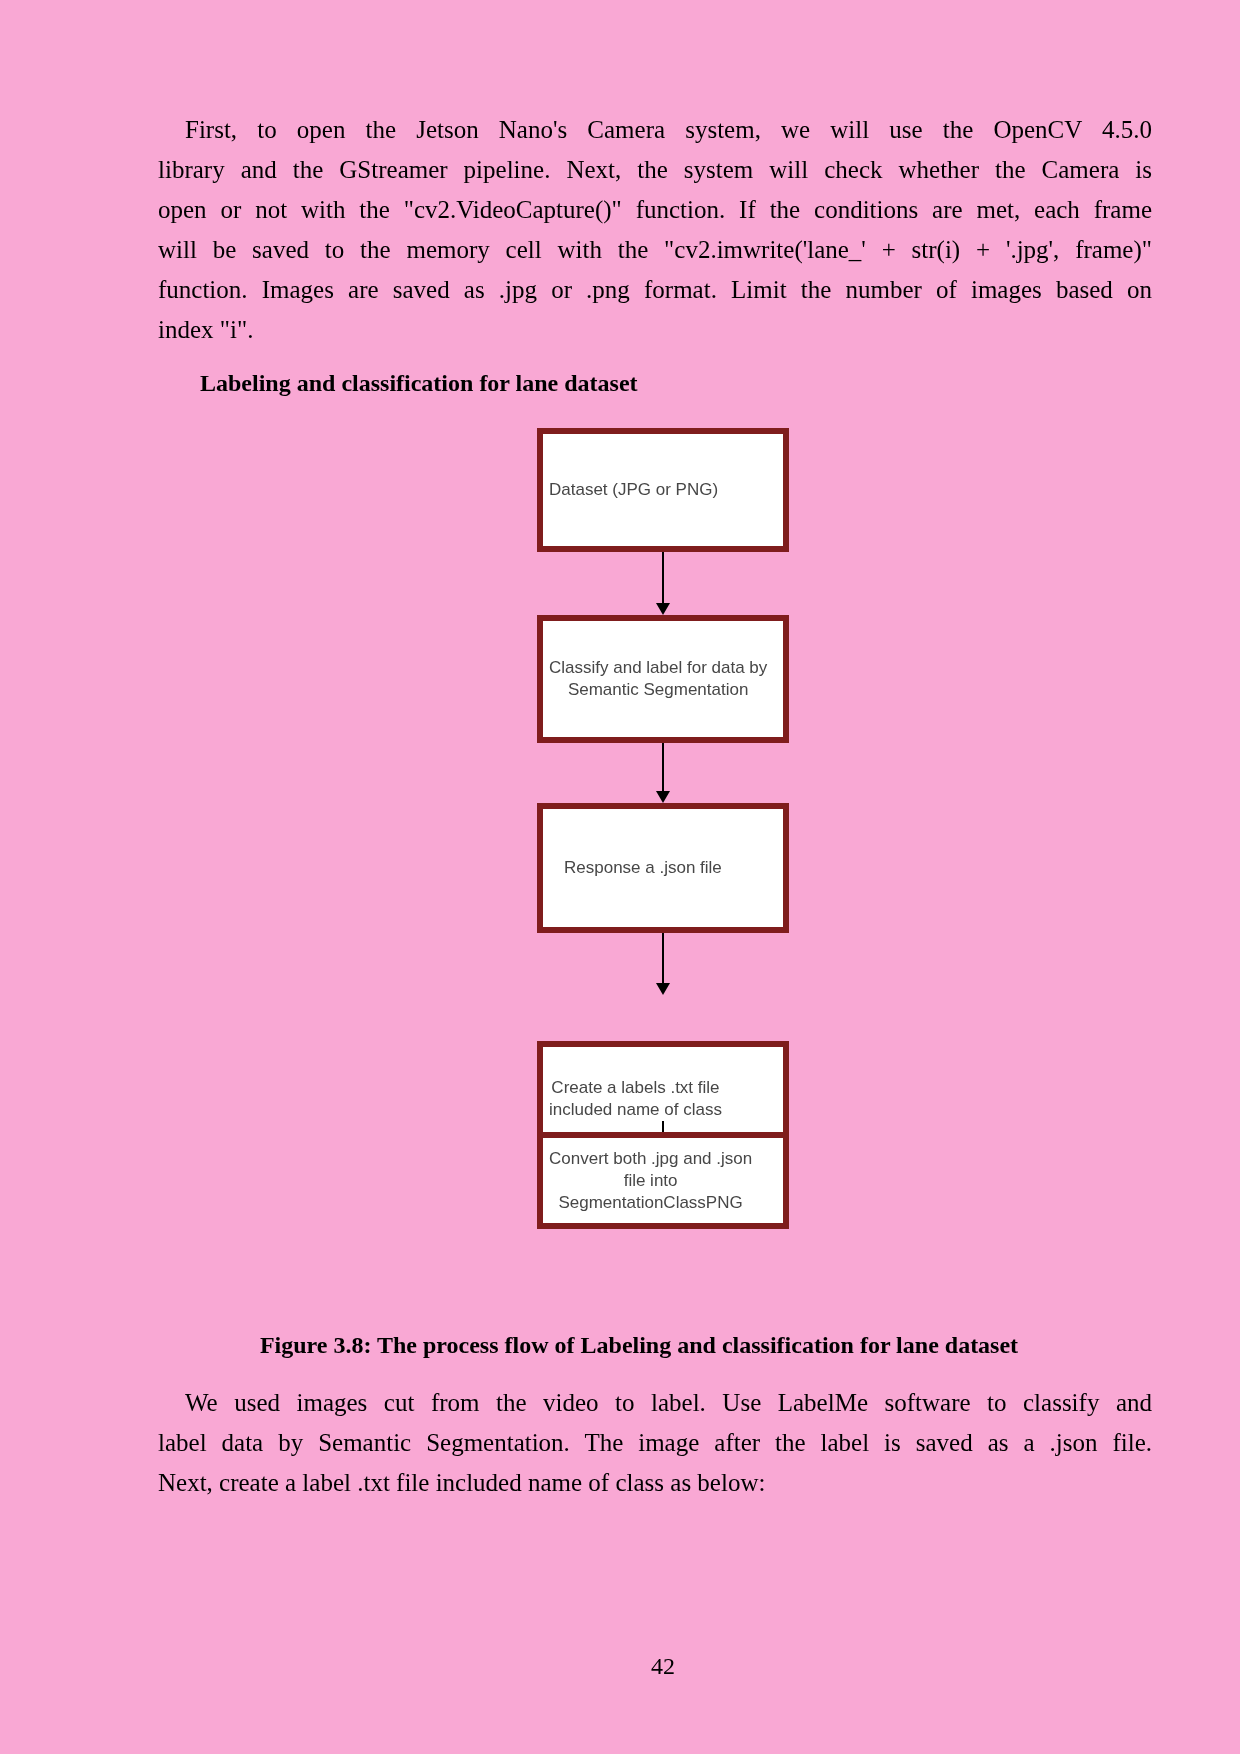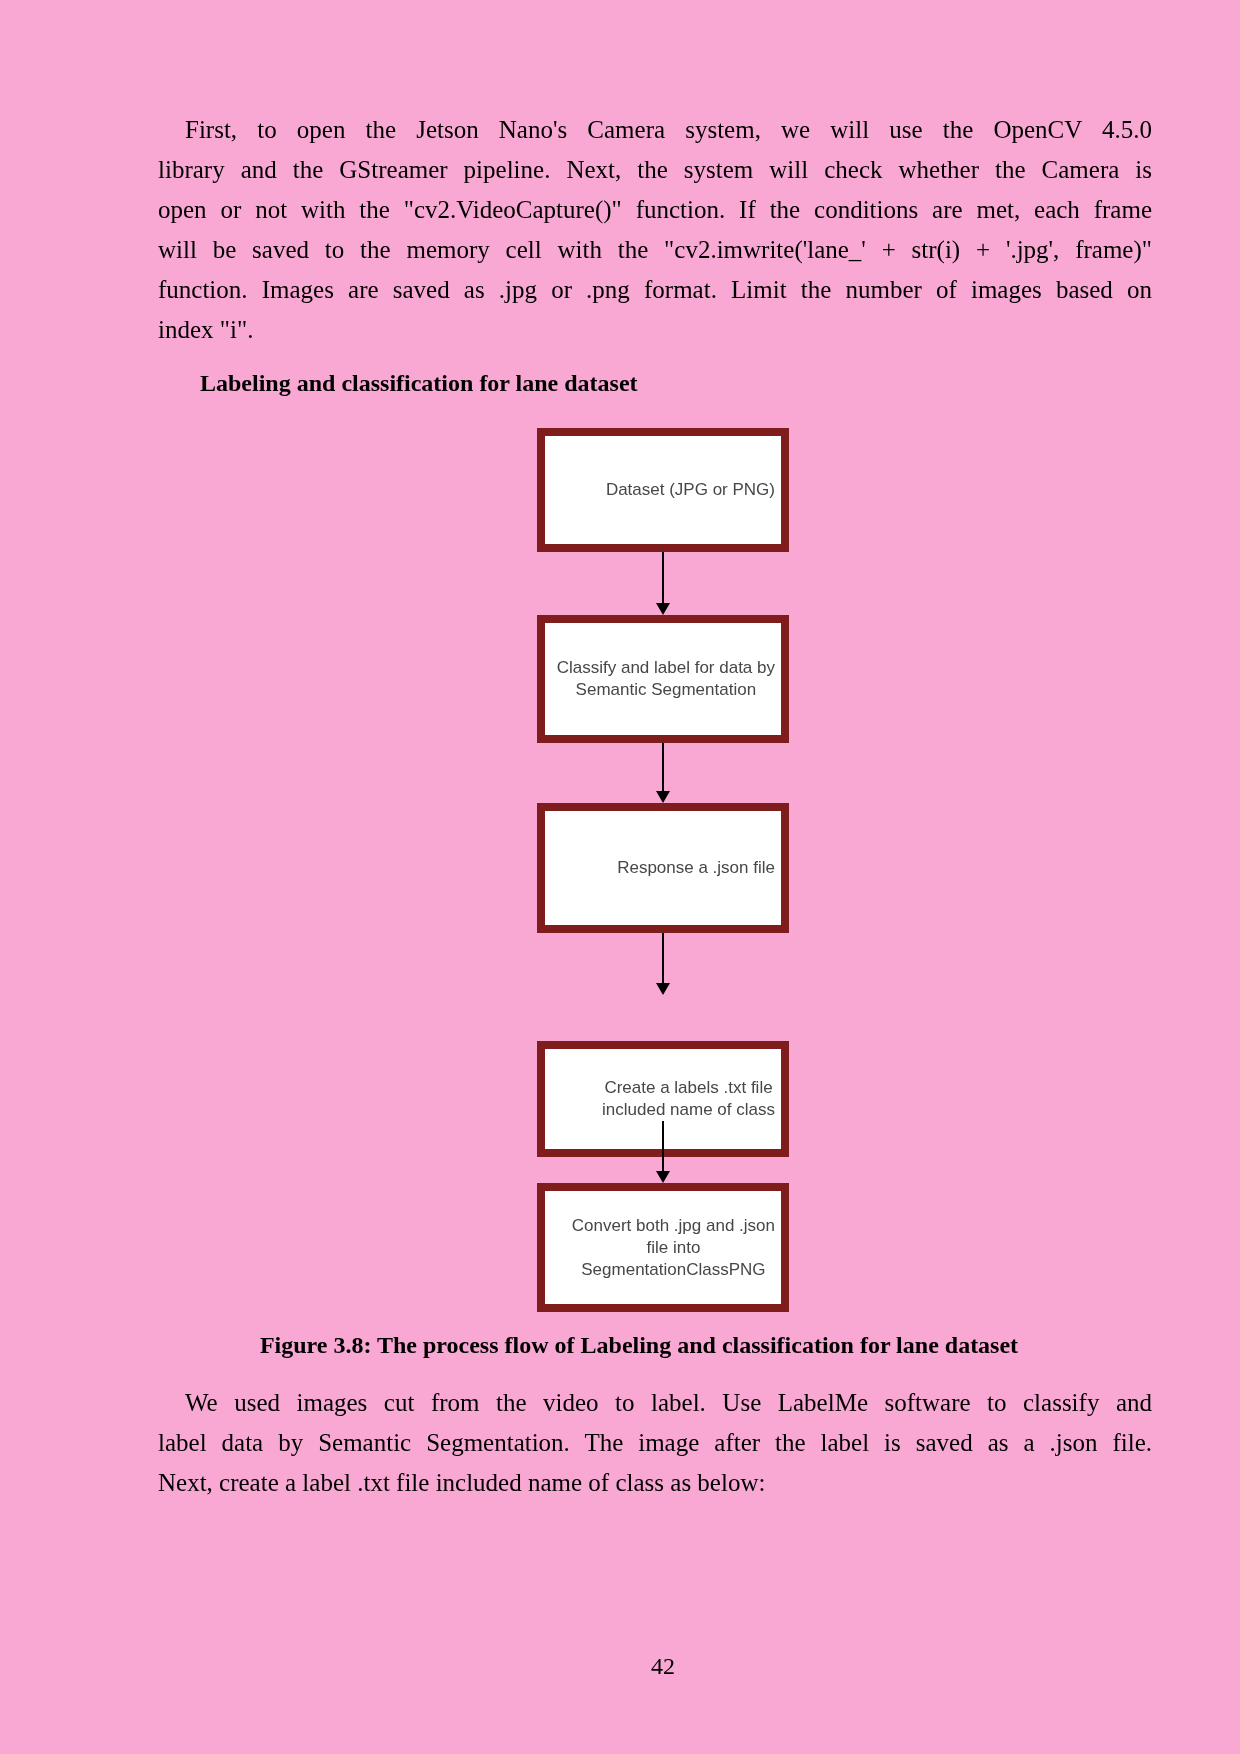--- a/index.html
+++ b/index.html
@@ -40,40 +40,40 @@
     line-height: 40px;
     white-space: nowrap;
   }
 
   
   .flow-box {
     position: absolute;
     left: 537px;
     width: 252px;
     box-sizing: border-box;
-    border: 8px solid #7f1d1d;
+    border: 6px solid #7f1d1d;
     background: #ffffff;
     display: flex;
     align-items: center;
-    justify-content: flex-end;
+    justify-content: flex-start;
   }
   .flow-box .box-label {
     font-family: "Liberation Sans", "DejaVu Sans", sans-serif;
     font-size: 17px;
     line-height: 22px;
     color: #474747;
     text-align: center;
     white-space: pre-line;
     padding: 0 6px;
   }
   .flow-box.b1 { top: 428px;  height: 124px; }
   .flow-box.b2 { top: 615px;  height: 128px; }
   .flow-box.b3 { top: 803px;  height: 130px; padding-left: 15px; }
   .flow-box.b4 { top: 1041px;  height: 116px; }
-  .flow-box.b5 { top: 1183px; height: 129px; }
+  .flow-box.b5 { top: 1132px; height: 97px; }
 
   .arrow-line {
     position: absolute;
     left: 662px;
     width: 2px;
     background: #000000;
   }
   .arrow-head {
     position: absolute;
     left: 656px;

